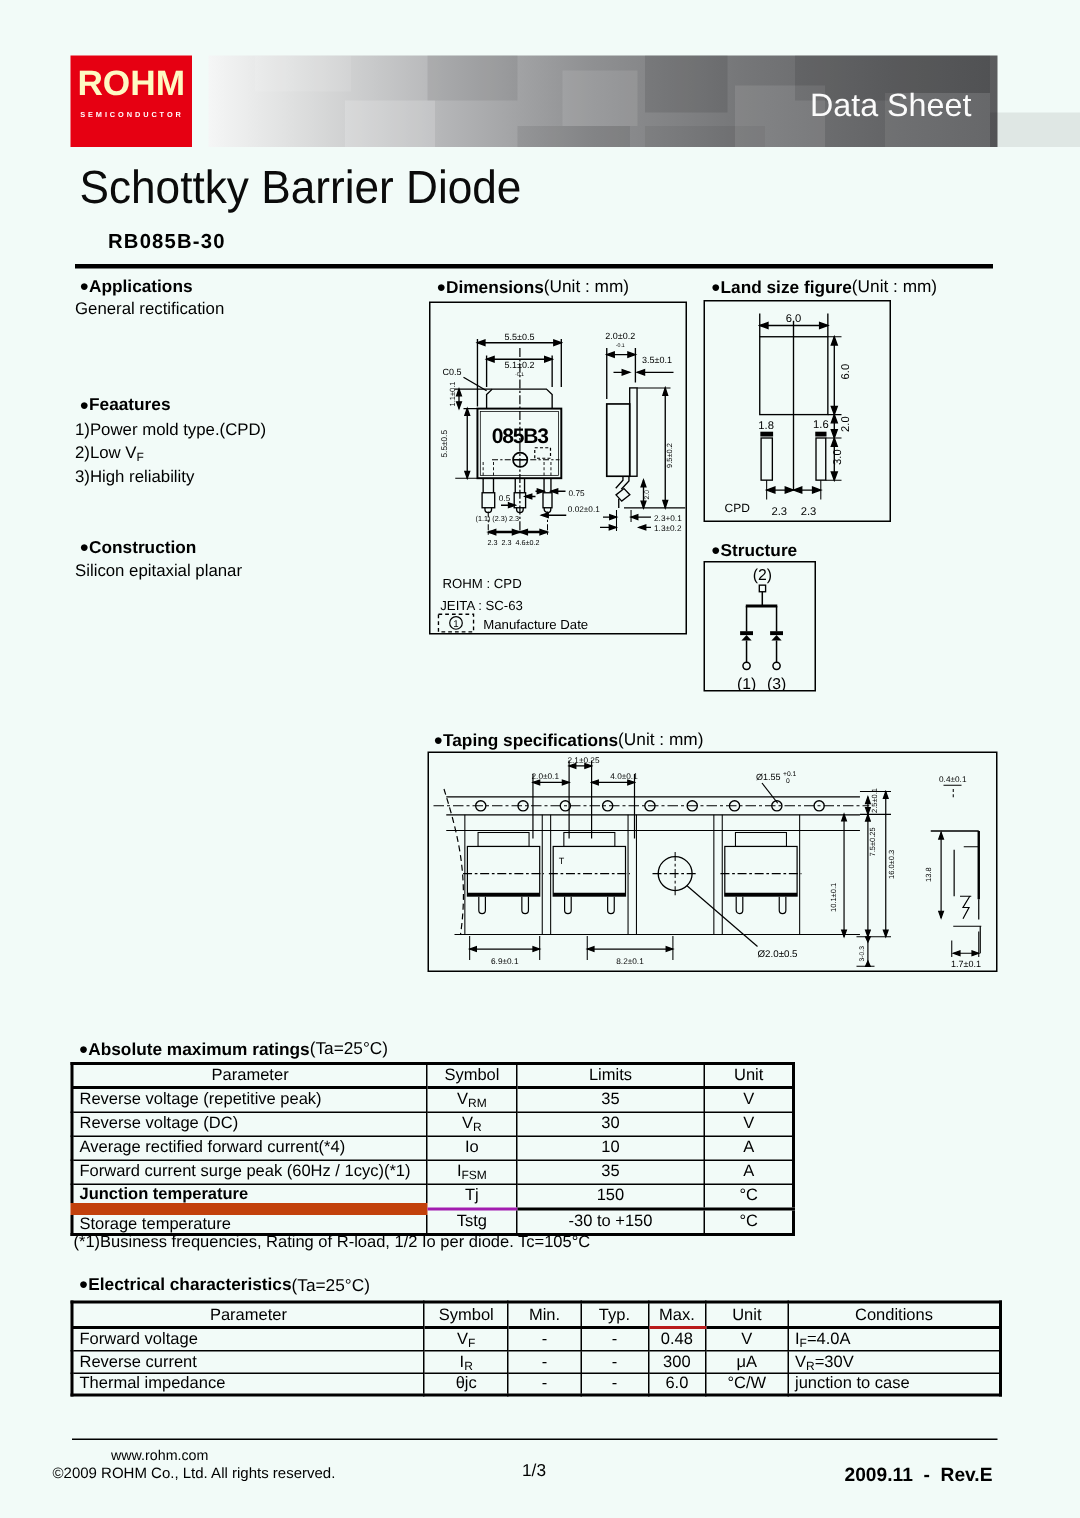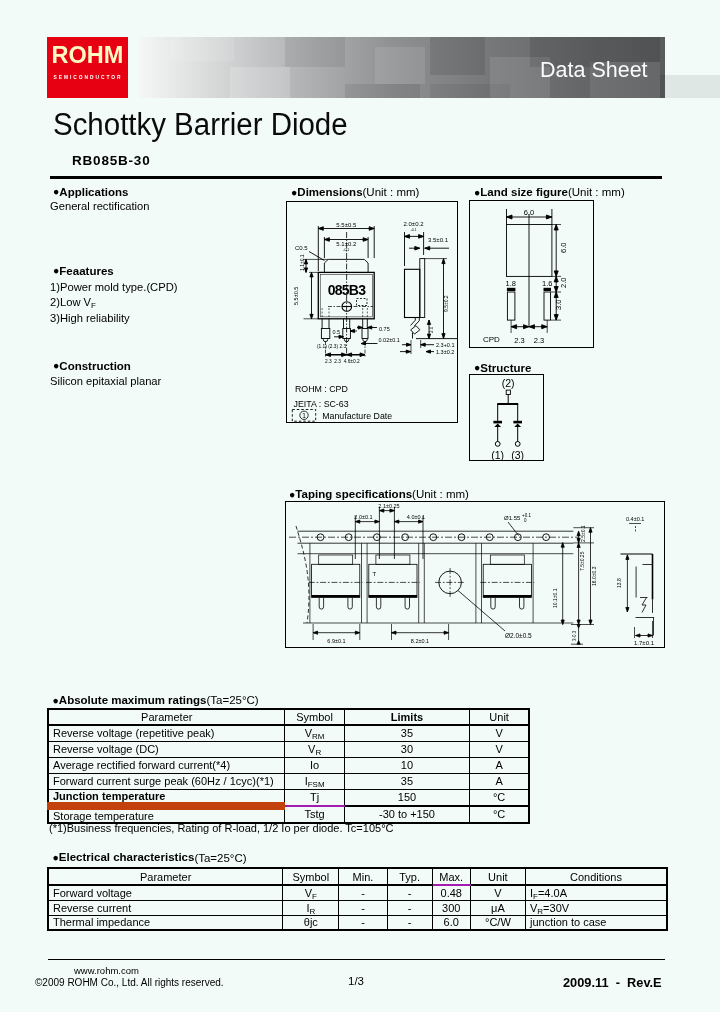--- a/index.html
+++ b/index.html
@@ -463,21 +463,21 @@
 <colgroup>
         <col style="width:236px">
         <col style="width:59px">
         <col style="width:125px">
         <col style="width:59px">
       </colgroup>
 <tbody>
         <tr style="height:16px;">
           <td class="ctr" style="border-bottom:2px solid #000;">Parameter</td>
           <td class="ctr" style="border-bottom:2px solid #000;">Symbol</td>
-          <td class="ctr" style="border-bottom:2px solid #000;font-weight:bold;">Limits</td>
+          <td class="ctr" style="border-bottom:2px solid #000;">Limits</td>
           <td class="ctr" style="border-bottom:2px solid #000;">Unit</td>
         </tr>
 <tr style="height:16px;">
           <td class="pl">Reverse voltage (repetitive peak)</td>
           <td class="ctr">V<sub>RM</sub></td>
           <td class="ctr">35</td>
           <td class="ctr">V</td>
         </tr>
 <tr style="height:16px;">
           <td class="pl">Reverse voltage (DC)</td>
@@ -525,21 +525,21 @@
         <col style="width:38px">
         <col style="width:55px">
         <col style="width:141px">
       </colgroup>
 <tbody>
         <tr style="height:17px;">
           <td class="ctr" style="border-bottom:2px solid #000;">Parameter</td>
           <td class="ctr" style="border-bottom:2px solid #000;">Symbol</td>
           <td class="ctr" style="border-bottom:2px solid #000;">Min.</td>
           <td class="ctr" style="border-bottom:2px solid #000;">Typ.</td>
-          <td class="ctr" style="border-bottom:2px solid #a21caf;text-align:center;">Max.</td>
+          <td class="ctr" style="border-bottom:2px solid #b91c1c;text-align:center;">Max.</td>
           <td class="ctr" style="border-bottom:2px solid #000;">Unit</td>
           <td class="ctr" style="border-bottom:2px solid #000;">Conditions</td>
         </tr>
 <tr style="height:15px;">
           <td class="pl">Forward voltage</td>
           <td class="ctr">V<sub>F</sub></td>
           <td class="ctr">-</td>
           <td class="ctr">-</td>
           <td class="ctr">0.48</td>
           <td class="ctr">V</td>

